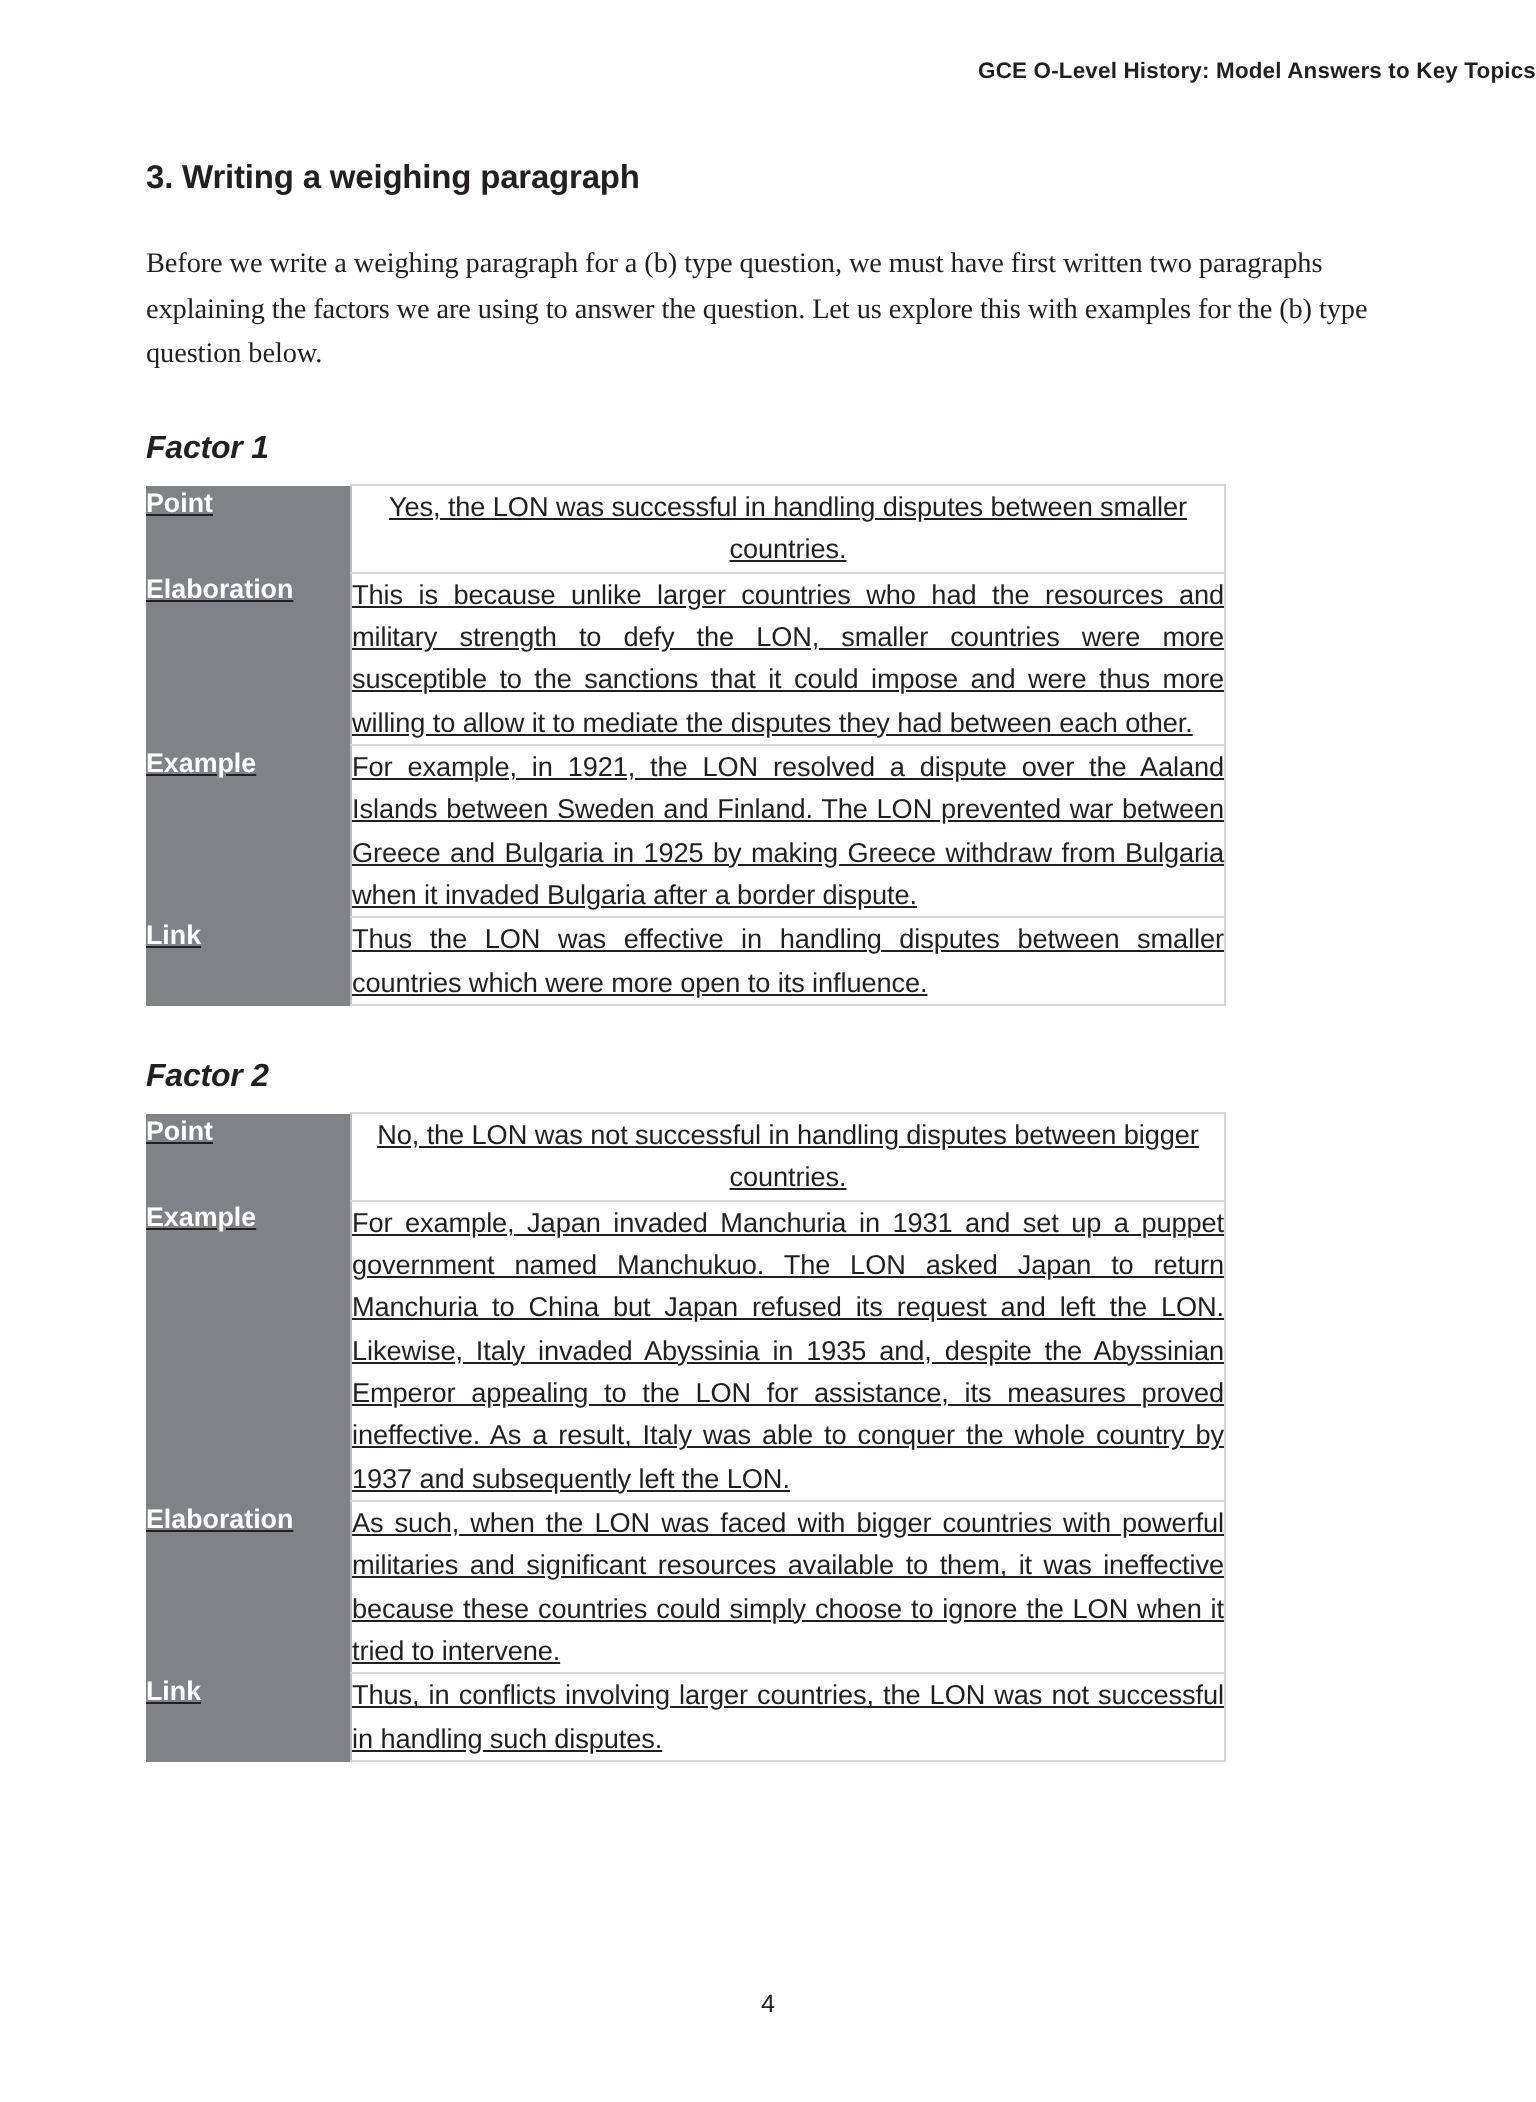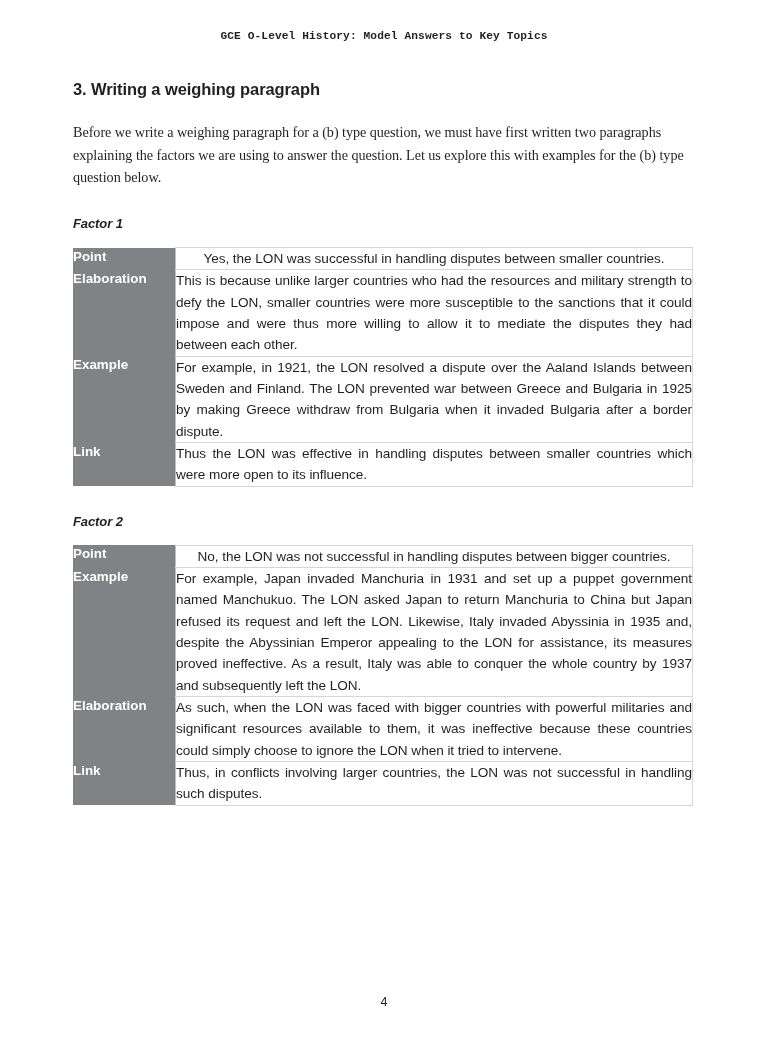--- a/index.html
+++ b/index.html
@@ -19,27 +19,26 @@
   .page {
     width: 768px;
     height: 1051px;
     box-sizing: border-box;
     padding: 0;
     position: relative;
   }
 
   
   .running-head {
-    text-align: center;
+    text-align: right;
     font-size: 11.2px;
     font-weight: bold;
     letter-spacing: 0.1px;
     color: #231f20;
     padding-top: 30px;
-    font-family: Liberation Mono, monospace;
   }
 
   
   .content {
     margin: 0 auto;
     width: 622px;           
     padding-left: 0;
     box-sizing: border-box;
   }
   .content-wrap {
@@ -69,34 +68,35 @@
     margin: 25px 0 0 0;
     font-weight: bold;
     letter-spacing: -0.15px;
     color: #231f20;
   }
   p.question .marks {
     font-weight: normal;
   }
 
   h3.factor {
-    font-size: 13px;
+    font-size: 16px;
     font-style: italic;
     font-weight: bold;
     margin: 27px 0 8px 0;
     color: #231f20;
     letter-spacing: -0.1px;
   }
 
   
   table.pel {
     border-collapse: collapse;
-    width: 620px;
+    width: 540px;
     table-layout: fixed;
-    margin: 16px 0 0 0;
+    margin: 0 0 0 0;
+    text-decoration: underline;
   }
   table.pel td {
     vertical-align: top;
     padding: 0;
   }
   td.label {
     width: 102px;
     background: #808285;
     color: #ffffff;
     font-weight: bold;

